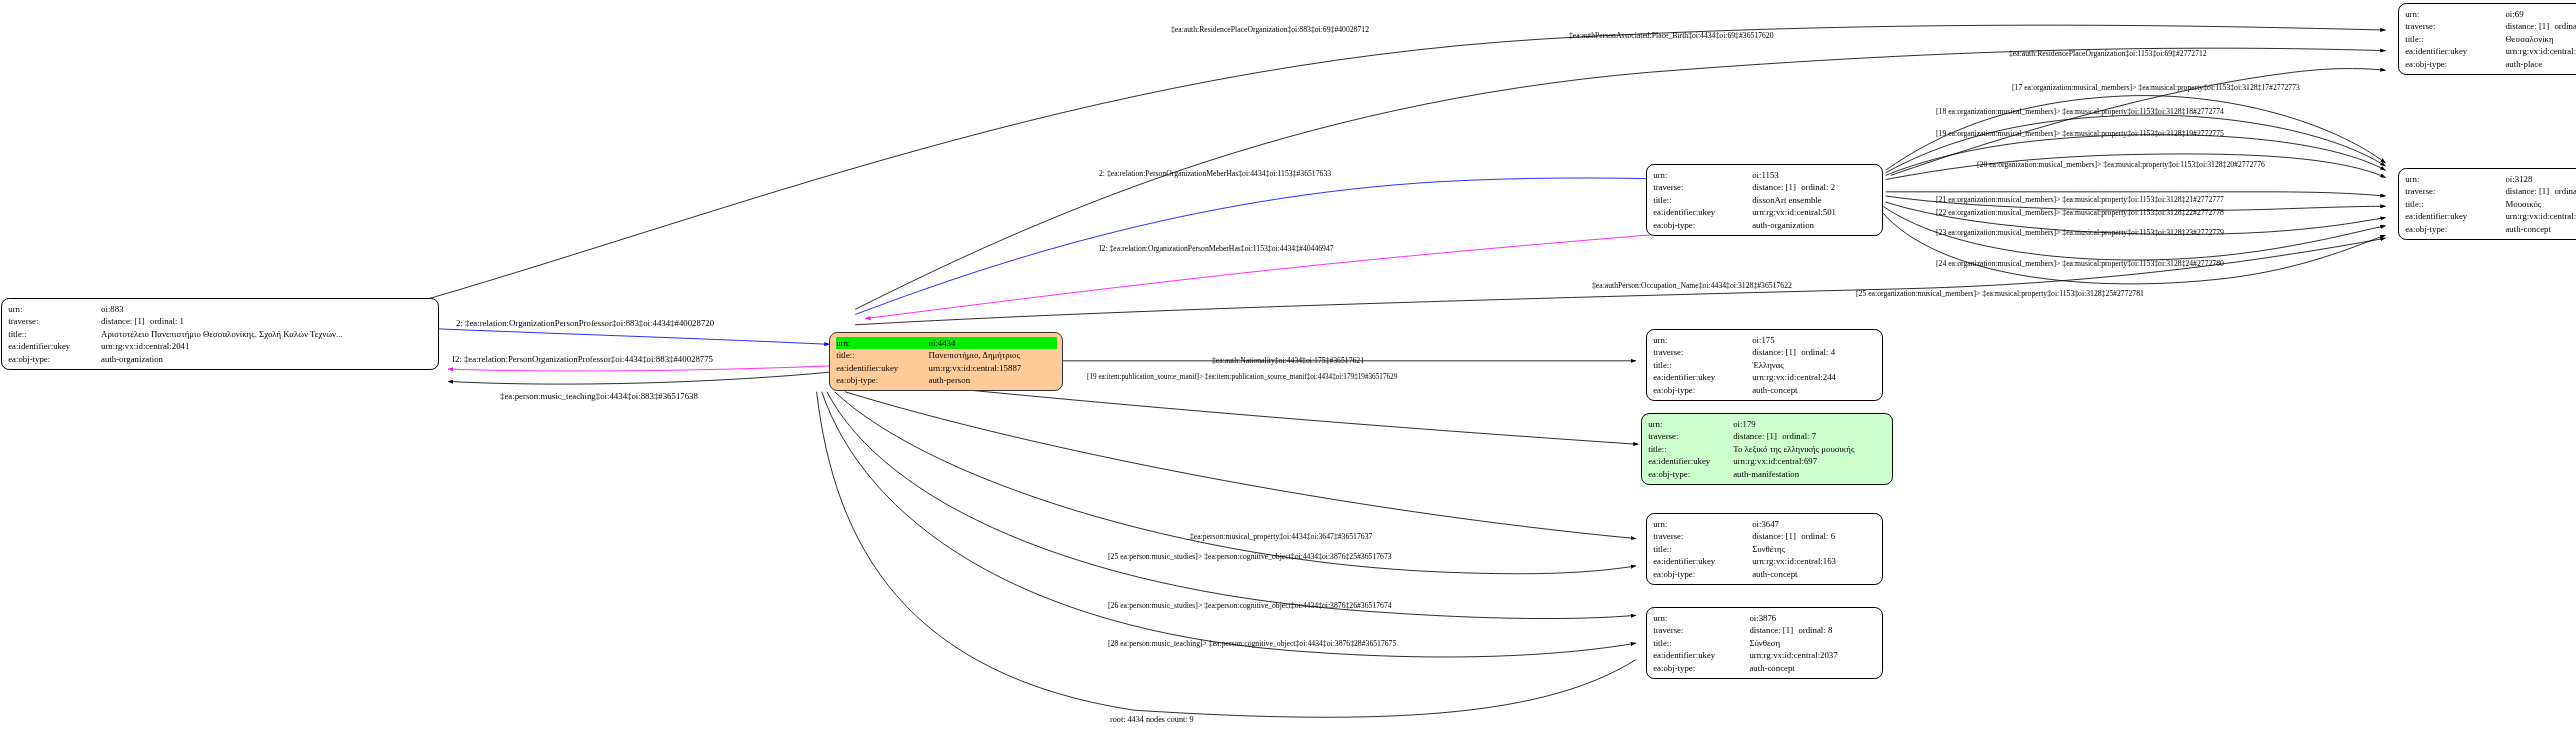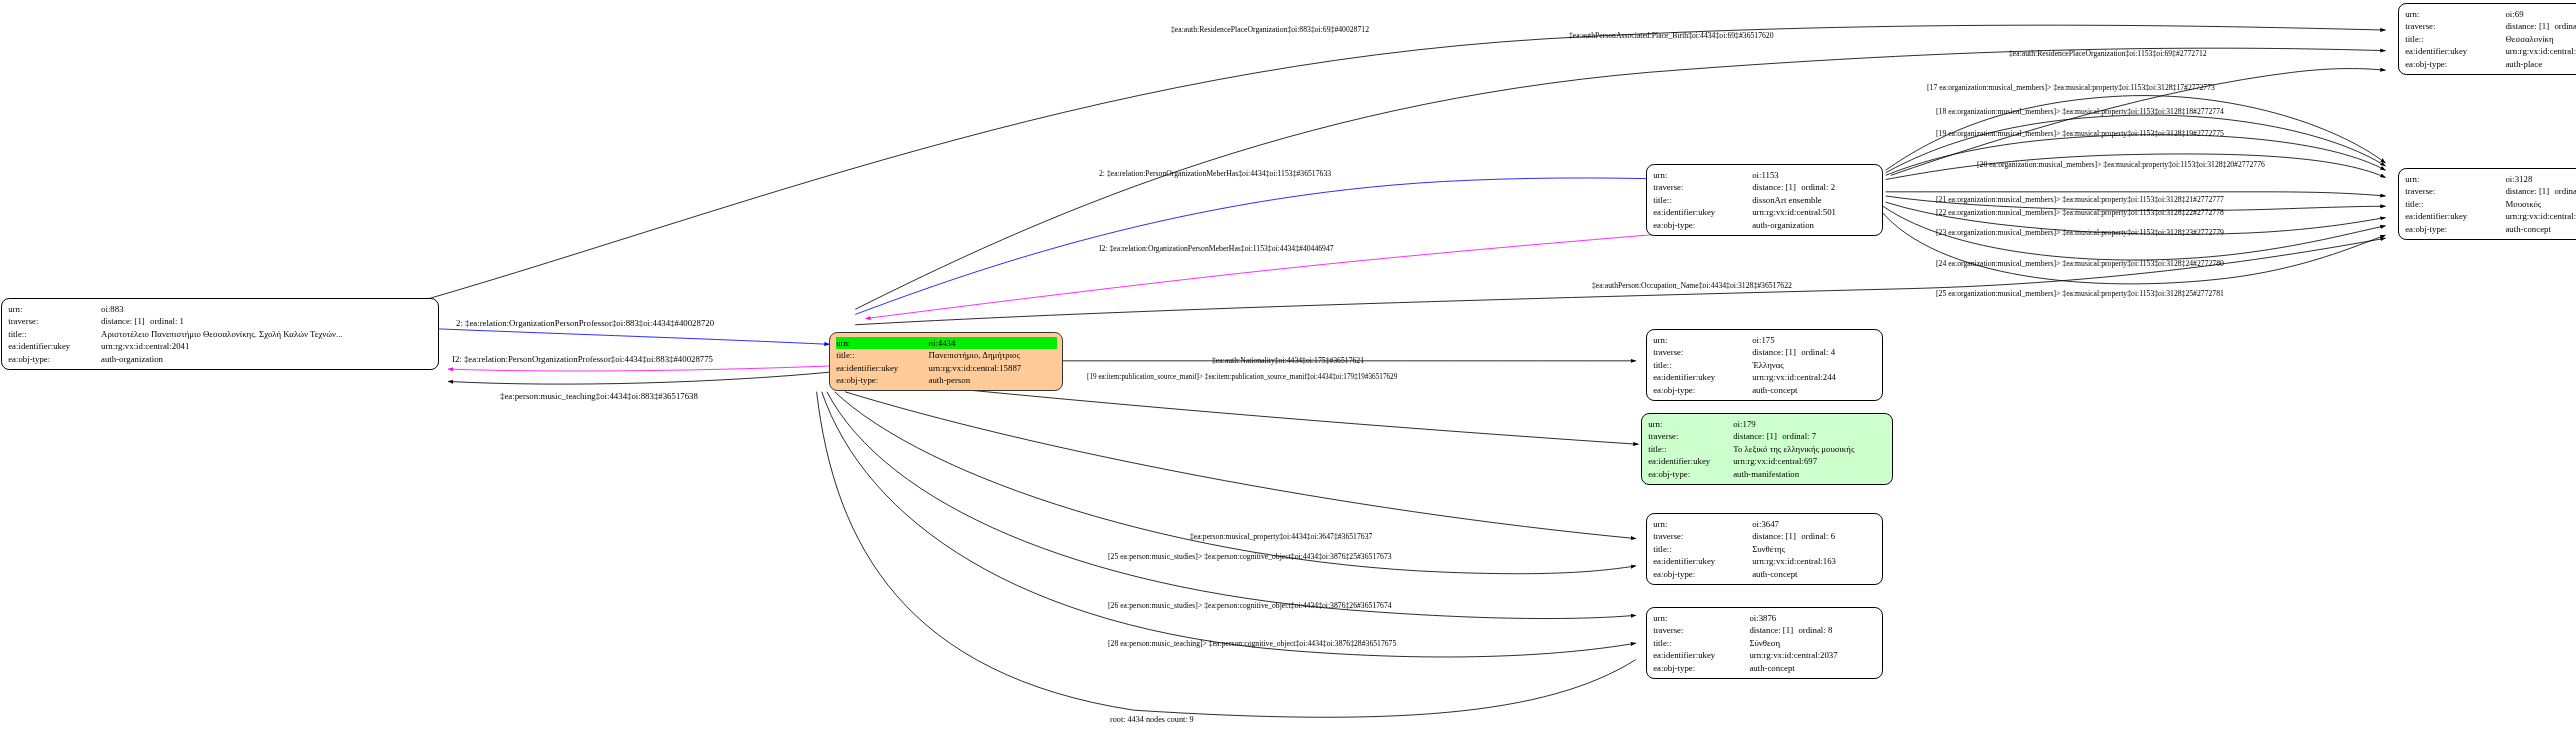--- a/index.html
+++ b/index.html
@@ -384,29 +384,29 @@
         <td class="v">auth-concept</td>
       </tr>
     </tbody>
       </table>
   </div>
 
   <div class="elabel" style="left:1171px; top:17.5px;margin-top:8px;">‡ea:auth:ResidencePlaceOrganization‡oi:883‡oi:69‡#40028712</div>
   <div class="elabel" style="left:1569px; top:32px;">‡ea:authPersonAssociated:Place_Birth‡oi:4434‡oi:69‡#36517620</div>
   <div class="elabel" style="left:2009px; top:50px;">‡ea:auth:ResidencePlaceOrganization‡oi:1153‡oi:69‡#2772712</div>
 
-  <div class="elabel" style="left:1903px; top:84px;padding-left:24px;">[17 ea:organization:musical_members]&gt; ‡ea:musical:property‡oi:1153‡oi:3128‡17#2772773</div>
+  <div class="elabel" style="left:1988px; top:84px;padding-left:24px;">[17 ea:organization:musical_members]&gt; ‡ea:musical:property‡oi:1153‡oi:3128‡17#2772773</div>
   <div class="elabel" style="left:1936px; top:108px;">[18 ea:organization:musical_members]&gt; ‡ea:musical:property‡oi:1153‡oi:3128‡18#2772774</div>
   <div class="elabel" style="left:1936px; top:130px;">[19 ea:organization:musical_members]&gt; ‡ea:musical:property‡oi:1153‡oi:3128‡19#2772775</div>
   <div class="elabel" style="left:1936px; top:161px;padding-left:41px;">[20 ea:organization:musical_members]&gt; ‡ea:musical:property‡oi:1153‡oi:3128‡20#2772776</div>
   <div class="elabel" style="left:1936px; top:196px;">[21 ea:organization:musical_members]&gt; ‡ea:musical:property‡oi:1153‡oi:3128‡21#2772777</div>
   <div class="elabel" style="left:1936px; top:209px;">[22 ea:organization:musical_members]&gt; ‡ea:musical:property‡oi:1153‡oi:3128‡22#2772778</div>
   <div class="elabel" style="left:1936px; top:229px;">[23 ea:organization:musical_members]&gt; ‡ea:musical:property‡oi:1153‡oi:3128‡23#2772779</div>
   <div class="elabel" style="left:1936px; top:260px;">[24 ea:organization:musical_members]&gt; ‡ea:musical:property‡oi:1153‡oi:3128‡24#2772780</div>
-  <div class="elabel" style="left:1936px; top:290px;">[25 ea:organization:musical_members]&gt; ‡ea:musical:property‡oi:1153‡oi:3128‡25#2772781</div>
+  <div class="elabel" style="left:1856px; top:290px;">[25 ea:organization:musical_members]&gt; ‡ea:musical:property‡oi:1153‡oi:3128‡25#2772781</div>
 
   <div class="elabel" style="left:1099px; top:170px;">2: ‡ea:relation:PersonOrganizationMeberHas‡oi:4434‡oi:1153‡#36517633</div>
   <div class="elabel" style="left:1099px; top:245px;">I2: ‡ea:relation:OrganizationPersonMeberHas‡oi:1153‡oi:4434‡#40446947</div>
 
   <div class="elabel lg" style="left:456px; top:319px;">2: ‡ea:relation:OrganizationPersonProfessor‡oi:883‡oi:4434‡#40028720</div>
   <div class="elabel lg" style="left:452px; top:355px;">I2: ‡ea:relation:PersonOrganizationProfessor‡oi:4434‡oi:883‡#40028775</div>
   <div class="elabel lg" style="left:500px; top:392px;">‡ea:person:music_teaching‡oi:4434‡oi:883‡#36517638</div>
 
   <div class="elabel" style="left:1592px; top:282px;">‡ea:authPerson:Occupation_Name‡oi:4434‡oi:3128‡#36517622</div>
 

